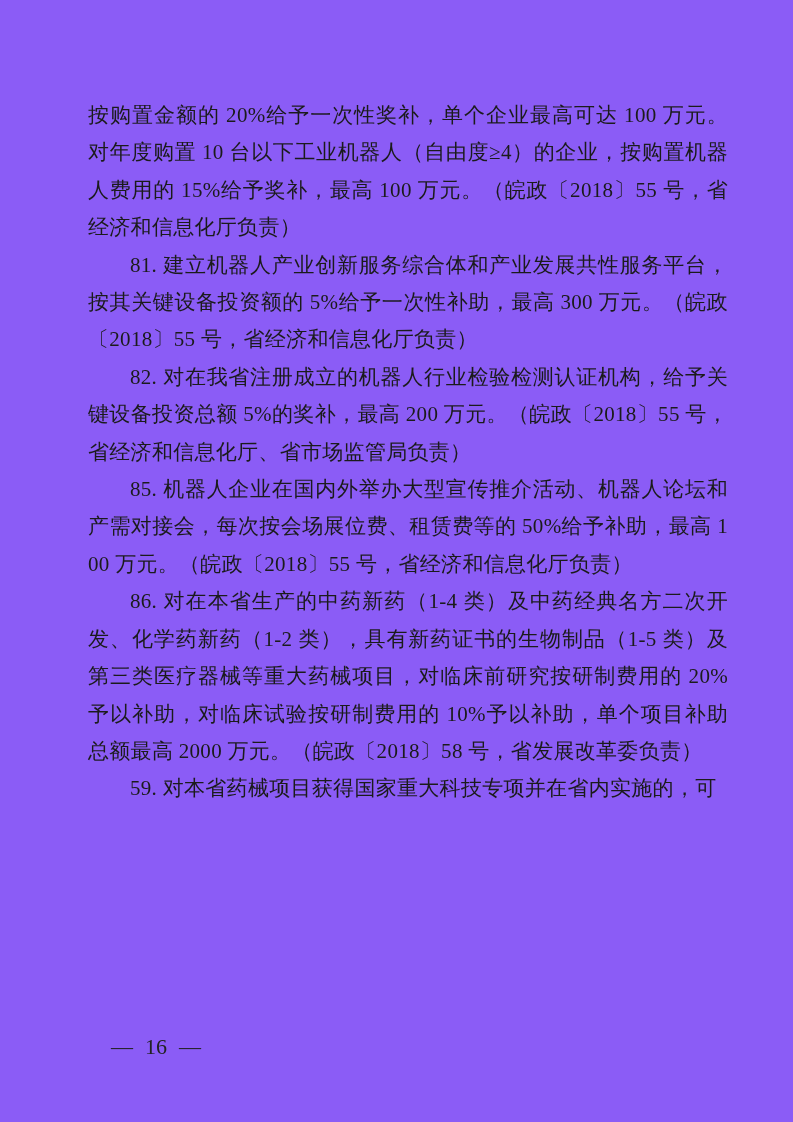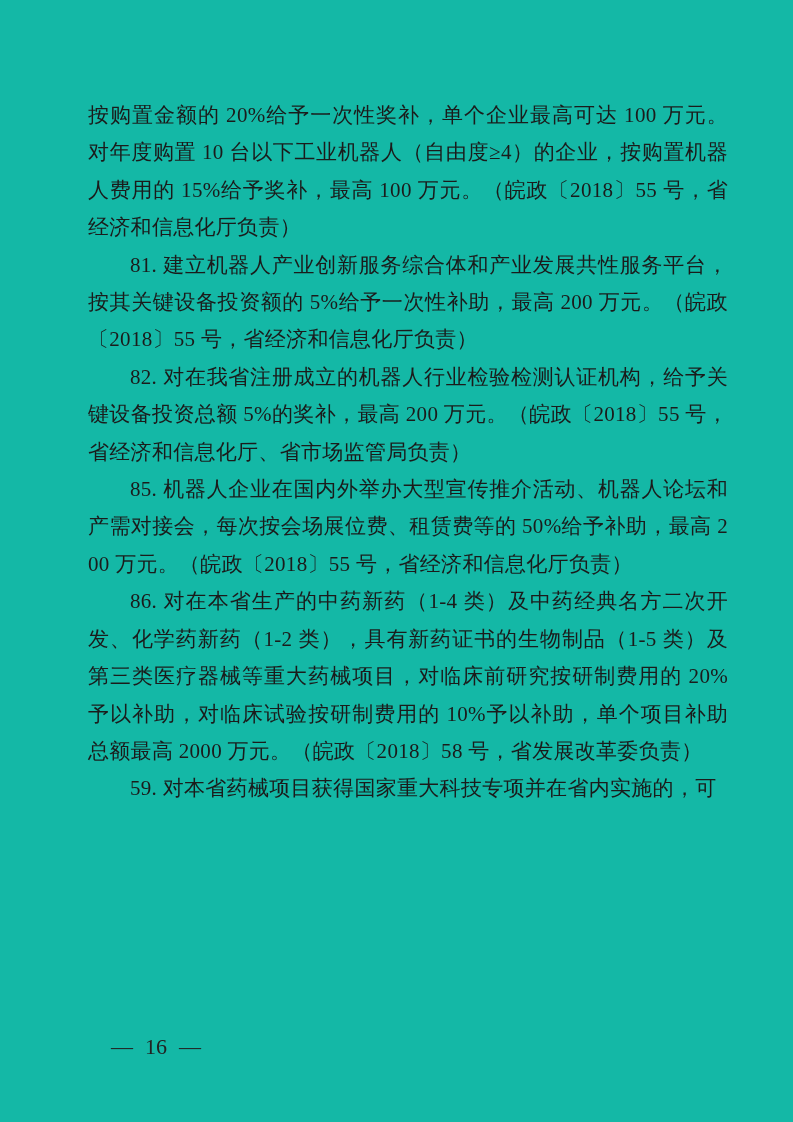--- a/index.html
+++ b/index.html
@@ -14,21 +14,21 @@
     overflow: hidden;
     font-family: "Liberation Serif", "DejaVu Serif", serif;
     color: #1b1b1b;
   }
   .page {
     position: absolute;
     top: 0;
     left: 0;
     width: 793px;
     height: 1122px;
-    background: #14b8a6;
+    background: #8b5cf6;
   }
   .content {
     position: absolute;
     top: 97px;
     left: 88px;
     width: 640px;
   }
   .content p {
     margin: 0;
     padding: 0;
@@ -60,23 +60,23 @@
     display: inline-block;
     margin: 0 12px;
   }
 </style>
 </head>
 <body>
 
 <div class="page">
   <div class="content">
     <p class="para">按购置金额的 20%给予一次性奖补，单个企业最高可达 100 万元。对年度购置 10 台以下工业机器人（自由度≥4）的企业，按购置机器人费用的 15%给予奖补，最高 100 万元。（皖政〔2018〕55 号，省经济和信息化厅负责）</p>
-    <p class="para indent">81. 建立机器人产业创新服务综合体和产业发展共性服务平台，按其关键设备投资额的 5%给予一次性补助，最高 200 万元。（皖政〔2018〕55 号，省经济和信息化厅负责）</p>
+    <p class="para indent">81. 建立机器人产业创新服务综合体和产业发展共性服务平台，按其关键设备投资额的 5%给予一次性补助，最高 300 万元。（皖政〔2018〕55 号，省经济和信息化厅负责）</p>
     <p class="para indent">82. 对在我省注册成立的机器人行业检验检测认证机构，给予关键设备投资总额 5%的奖补，最高 200 万元。（皖政〔2018〕55 号，省经济和信息化厅、省市场监管局负责）</p>
-    <p class="para indent">85. 机器人企业在国内外举办大型宣传推介活动、机器人论坛和产需对接会，每次按会场展位费、租赁费等的 50%给予补助，最高 200 万元。（皖政〔2018〕55 号，省经济和信息化厅负责）</p>
+    <p class="para indent">85. 机器人企业在国内外举办大型宣传推介活动、机器人论坛和产需对接会，每次按会场展位费、租赁费等的 50%给予补助，最高 100 万元。（皖政〔2018〕55 号，省经济和信息化厅负责）</p>
     <p class="para indent">86. 对在本省生产的中药新药（1-4 类）及中药经典名方二次开发、化学药新药（1-2 类），具有新药证书的生物制品（1-5 类）及第三类医疗器械等重大药械项目，对临床前研究按研制费用的 20%予以补助，对临床试验按研制费用的 10%予以补助，单个项目补助总额最高 2000 万元。（皖政〔2018〕58 号，省发展改革委负责）</p>
     <p class="para indent">59. 对本省药械项目获得国家重大科技专项并在省内实施的，可</p>
   </div>
 
   <div class="footer">
     <span class="dash">—</span><span class="num">16</span><span class="dash">—</span>
   </div>
 </div>
 
 </body></html>

